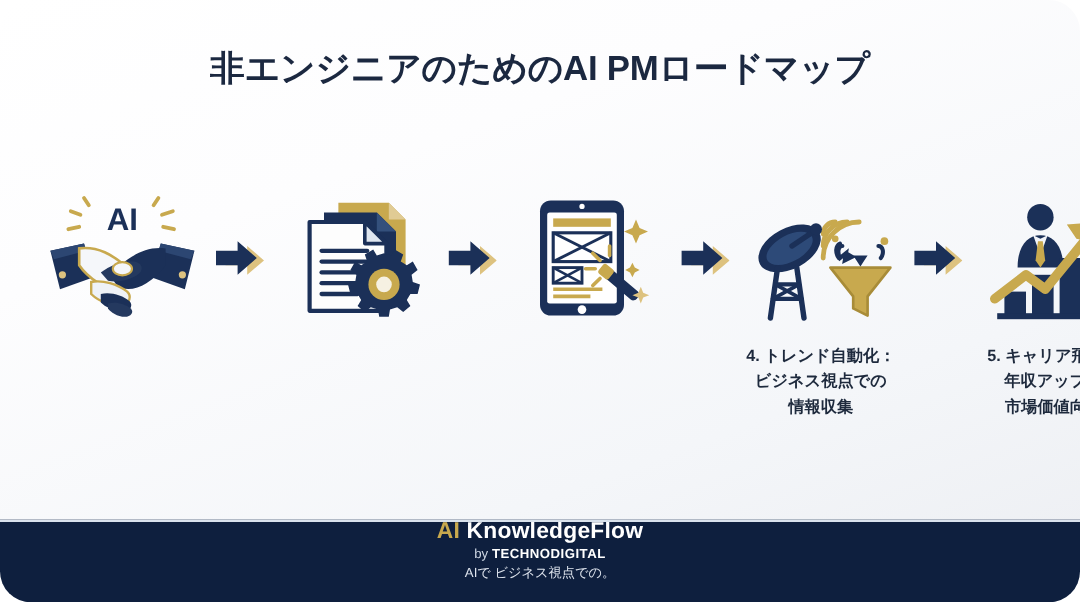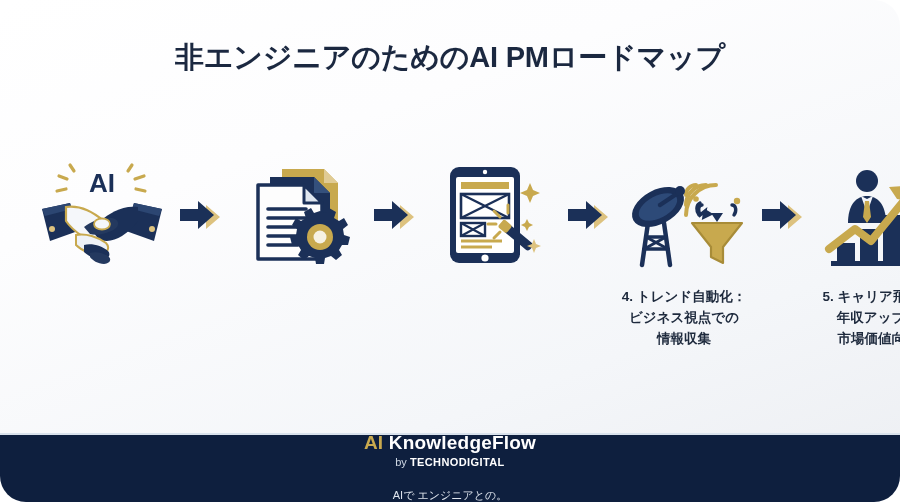--- a/index.html
+++ b/index.html
@@ -112,21 +112,21 @@
     line-height: 1;
     margin-bottom: 5px;
   }
   .brand-ai { color: #c8a94e; }
   .brand-name { color: #ffffff; }
 
   #byline {
     font-size: 11px;
     color: #e6ebf2;
     line-height: 1;
-    margin-bottom: 22px;
+    margin-bottom: 5px;
   }
   #byline .by-word { font-weight: normal; color: #cfd8e4; }
   #byline .by-company { font-weight: bold; color: #ffffff; letter-spacing: 0.4px; }
 
   #tagline {
     font-size: 11px;
     color: #dfe5ee;
     line-height: 1;
   }
 </style>
@@ -349,16 +349,16 @@
 
   </div>
 
   <div id="footer">
     <div id="brand">
       <span class="brand-ai">AI</span><span class="brand-name"> KnowledgeFlow</span>
     </div>
     <div id="byline">
       <span class="by-word">by </span><span class="by-company">TECHNODIGITAL</span>
     </div>
-    <div id="tagline">AIで エンジニアとの。</div>
+    <div id="tagline">AIで ビジネス視点での。</div>
   </div>
 
 </div>
 
 </body></html>

